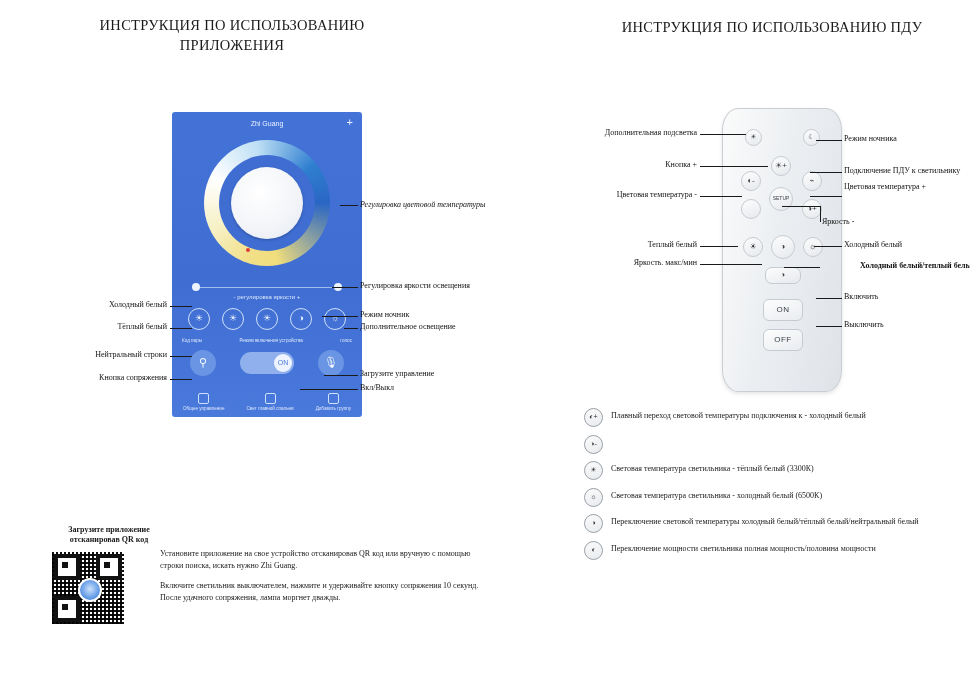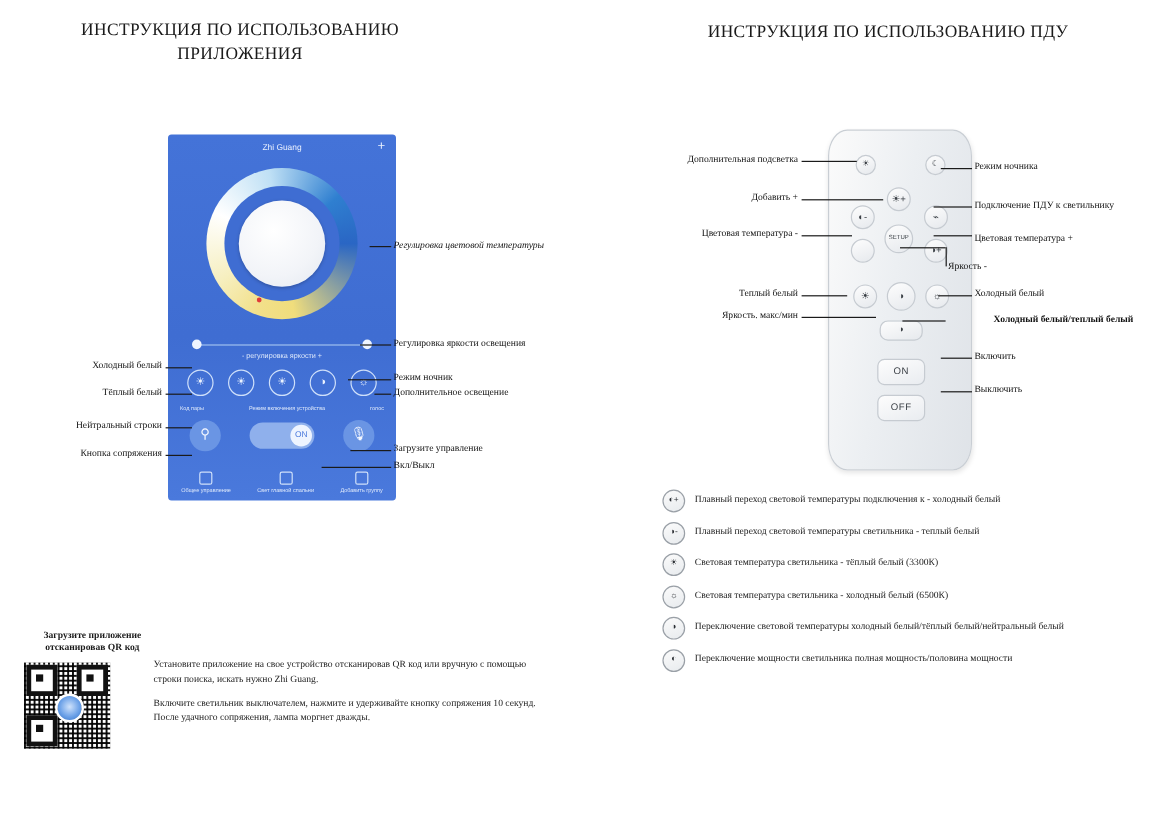--- a/index.html
+++ b/index.html
@@ -8,21 +8,21 @@
     background: #ffffff;
   }
   body {
     width: 970px;
     height: 678px;
     position: relative;
     font-family: "Liberation Serif", serif;
     color: #1a1a1a;
     overflow: hidden;
   }
-  .abs { position: absolute; }
+  .abs { position: absolute; margin-left: 32px; }
 
   
   .heading {
     font-family: "Liberation Serif", serif;
     font-size: 14.5px;
     letter-spacing: 0.3px;
     text-align: center;
     line-height: 1.35;
   }
   #heading-left { left: 40px; top: 16px; width: 320px; }
@@ -354,30 +354,30 @@
   <div class="rbtn onoff" style="left:40px; top:190px;">ON</div>
   <div class="rbtn onoff" style="left:40px; top:220px;">OFF</div>
 </div>
 
 <div class="callout abs r" style="left:545px; top:128px; width:120px;">Дополнительная подсветка</div>
 <div class="lline abs" style="left:668px; top:134px; width:46px;"></div>
 
 <div class="callout abs" style="left:812px; top:134px;">Режим ночника</div>
 <div class="lline abs" style="left:784px; top:140px; width:26px;"></div>
 
-<div class="callout abs r" style="left:580px; top:160px; width:85px;">Добавить +</div>
+<div class="callout abs r" style="left:580px; top:160px; width:85px;">Кнопка +</div>
 <div class="lline abs" style="left:668px; top:166px; width:68px;"></div>
 
 <div class="callout abs" style="left:812px; top:166px;">Подключение ПДУ к светильнику</div>
 <div class="lline abs" style="left:778px; top:172px; width:32px;"></div>
 
 <div class="callout abs r" style="left:545px; top:190px; width:120px;">Цветовая температура -</div>
 <div class="lline abs" style="left:668px; top:196px; width:42px;"></div>
 
-<div class="callout abs" style="left:812px; top:194px;">Цветовая температура +</div>
+<div class="callout abs" style="left:812px; top:182px;">Цветовая температура +</div>
 <div class="lline abs" style="left:778px; top:196px; width:32px;"></div>
 
 <div class="callout abs" style="left:790px; top:217px;">Яркость -</div>
 <div class="lline abs" style="left:750px; top:206px; width:38px;"></div>
 <div class="lline v abs" style="left:788px; top:206px; height:16px;"></div>
 
 <div class="callout abs r" style="left:585px; top:240px; width:80px;">Теплый белый</div>
 <div class="lline abs" style="left:668px; top:246px; width:38px;"></div>
 
 <div class="callout abs" style="left:812px; top:240px;">Холодный белый</div>
@@ -397,21 +397,20 @@
 
 <div class="abs" id="legend">
 
 
   <div class="legend-row">
     <div class="legend-ic">◐+</div>
     <div class="legend-txt">Плавный переход световой температуры подключения к - холодный белый</div>
   </div>
   <div class="legend-row">
     <div class="legend-ic">◑-</div>
-    <div class="legend-txt">Плавный переход световой температуры светильника - теплый белый</div>
   </div>
   <div class="legend-row">
     <div class="legend-ic">☀</div>
     <div class="legend-txt">Световая температура светильника - тёплый белый (3300К)</div>
   </div>
   <div class="legend-row">
     <div class="legend-ic">☼</div>
     <div class="legend-txt">Световая температура светильника - холодный белый (6500К)</div>
   </div>
   <div class="legend-row">

